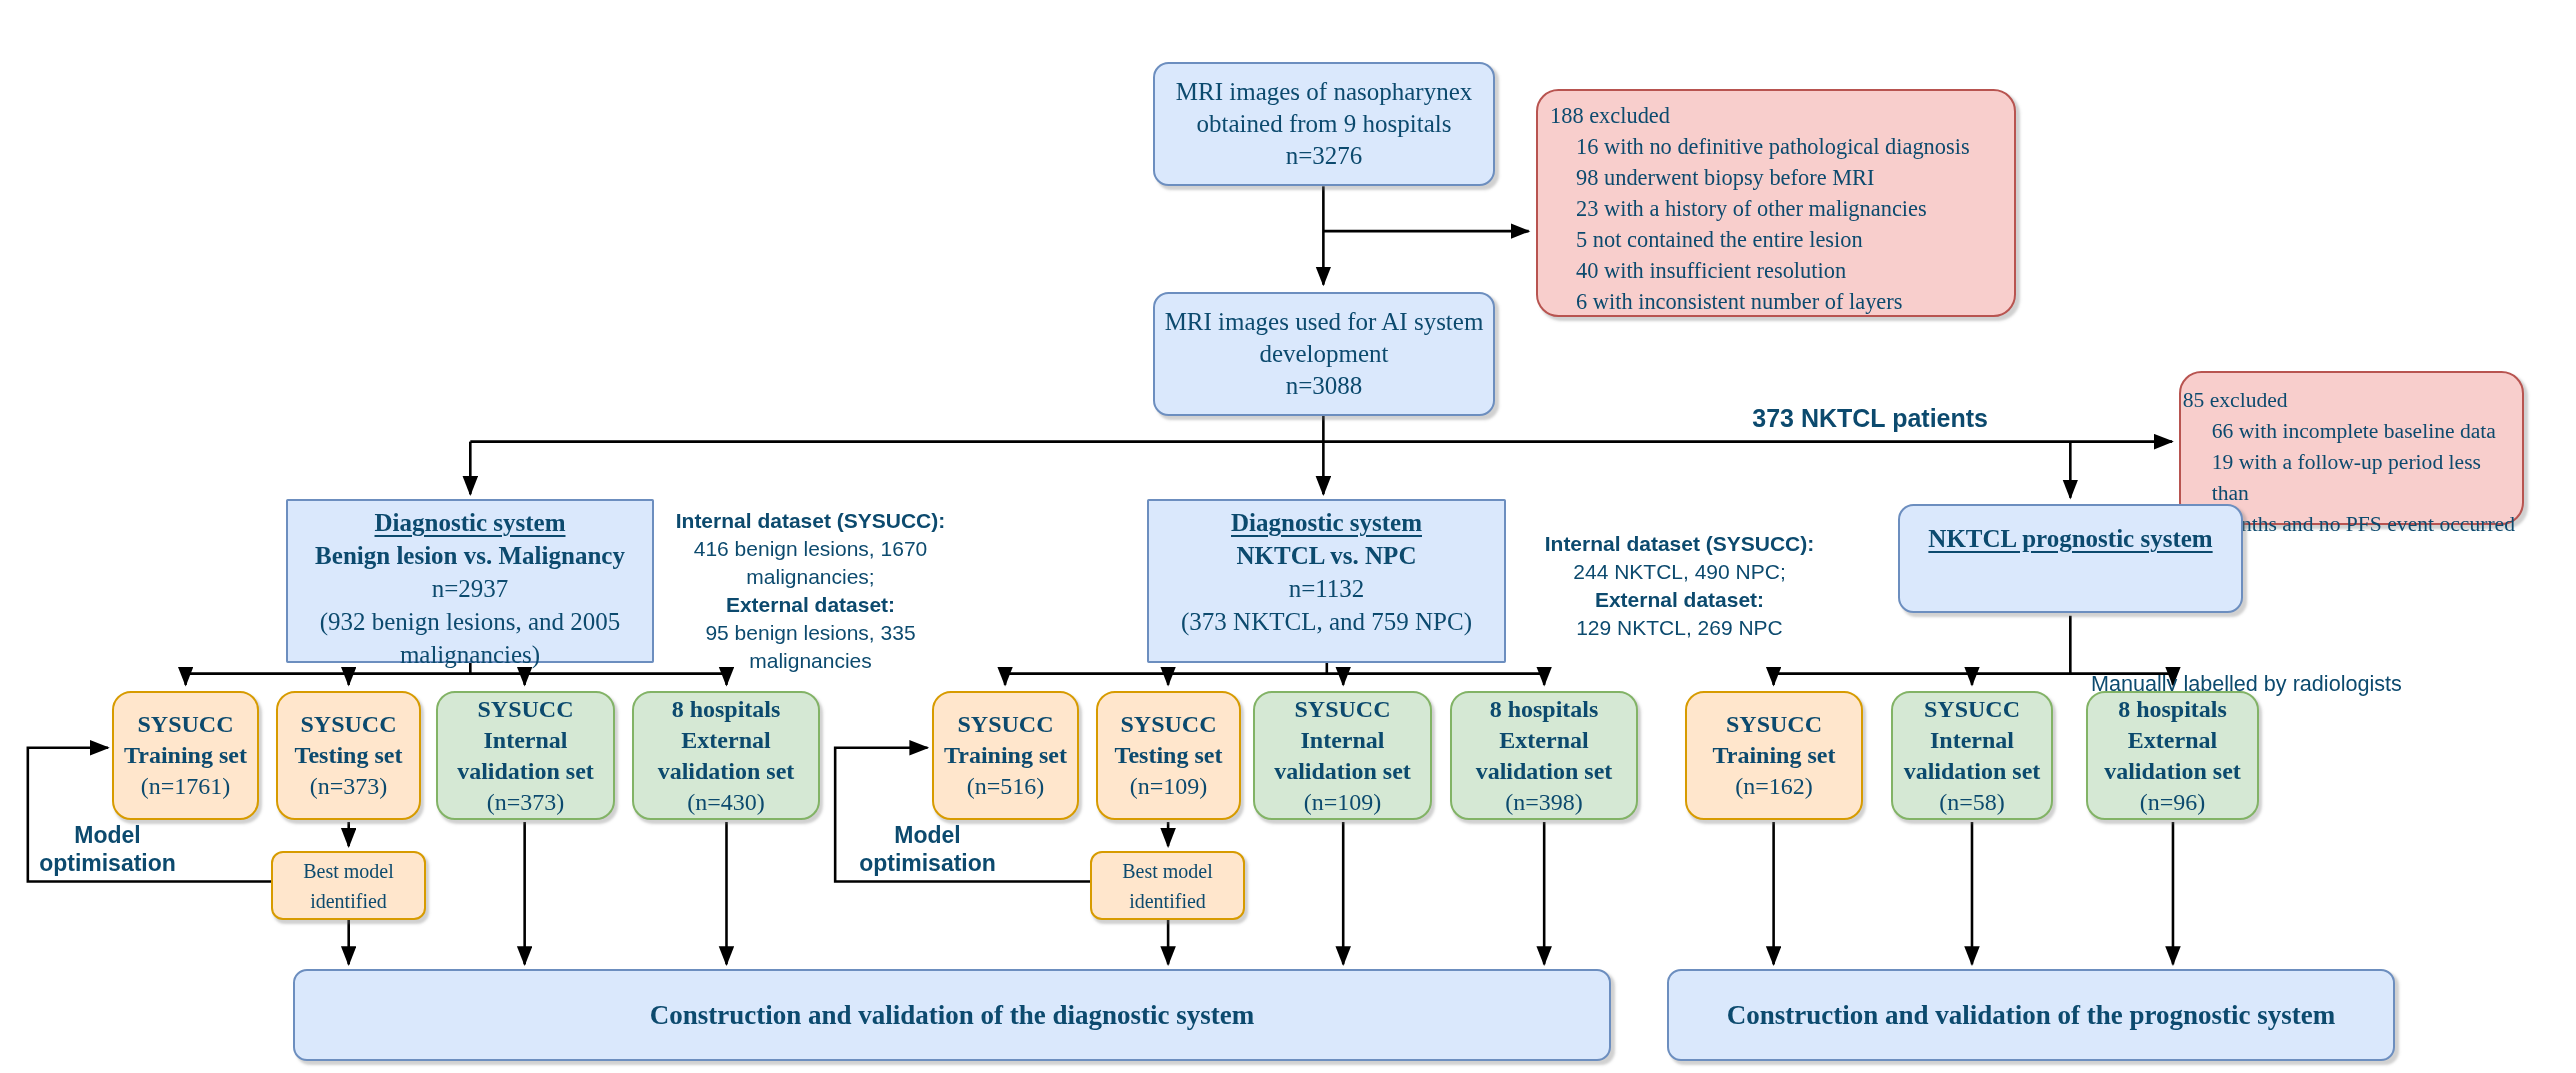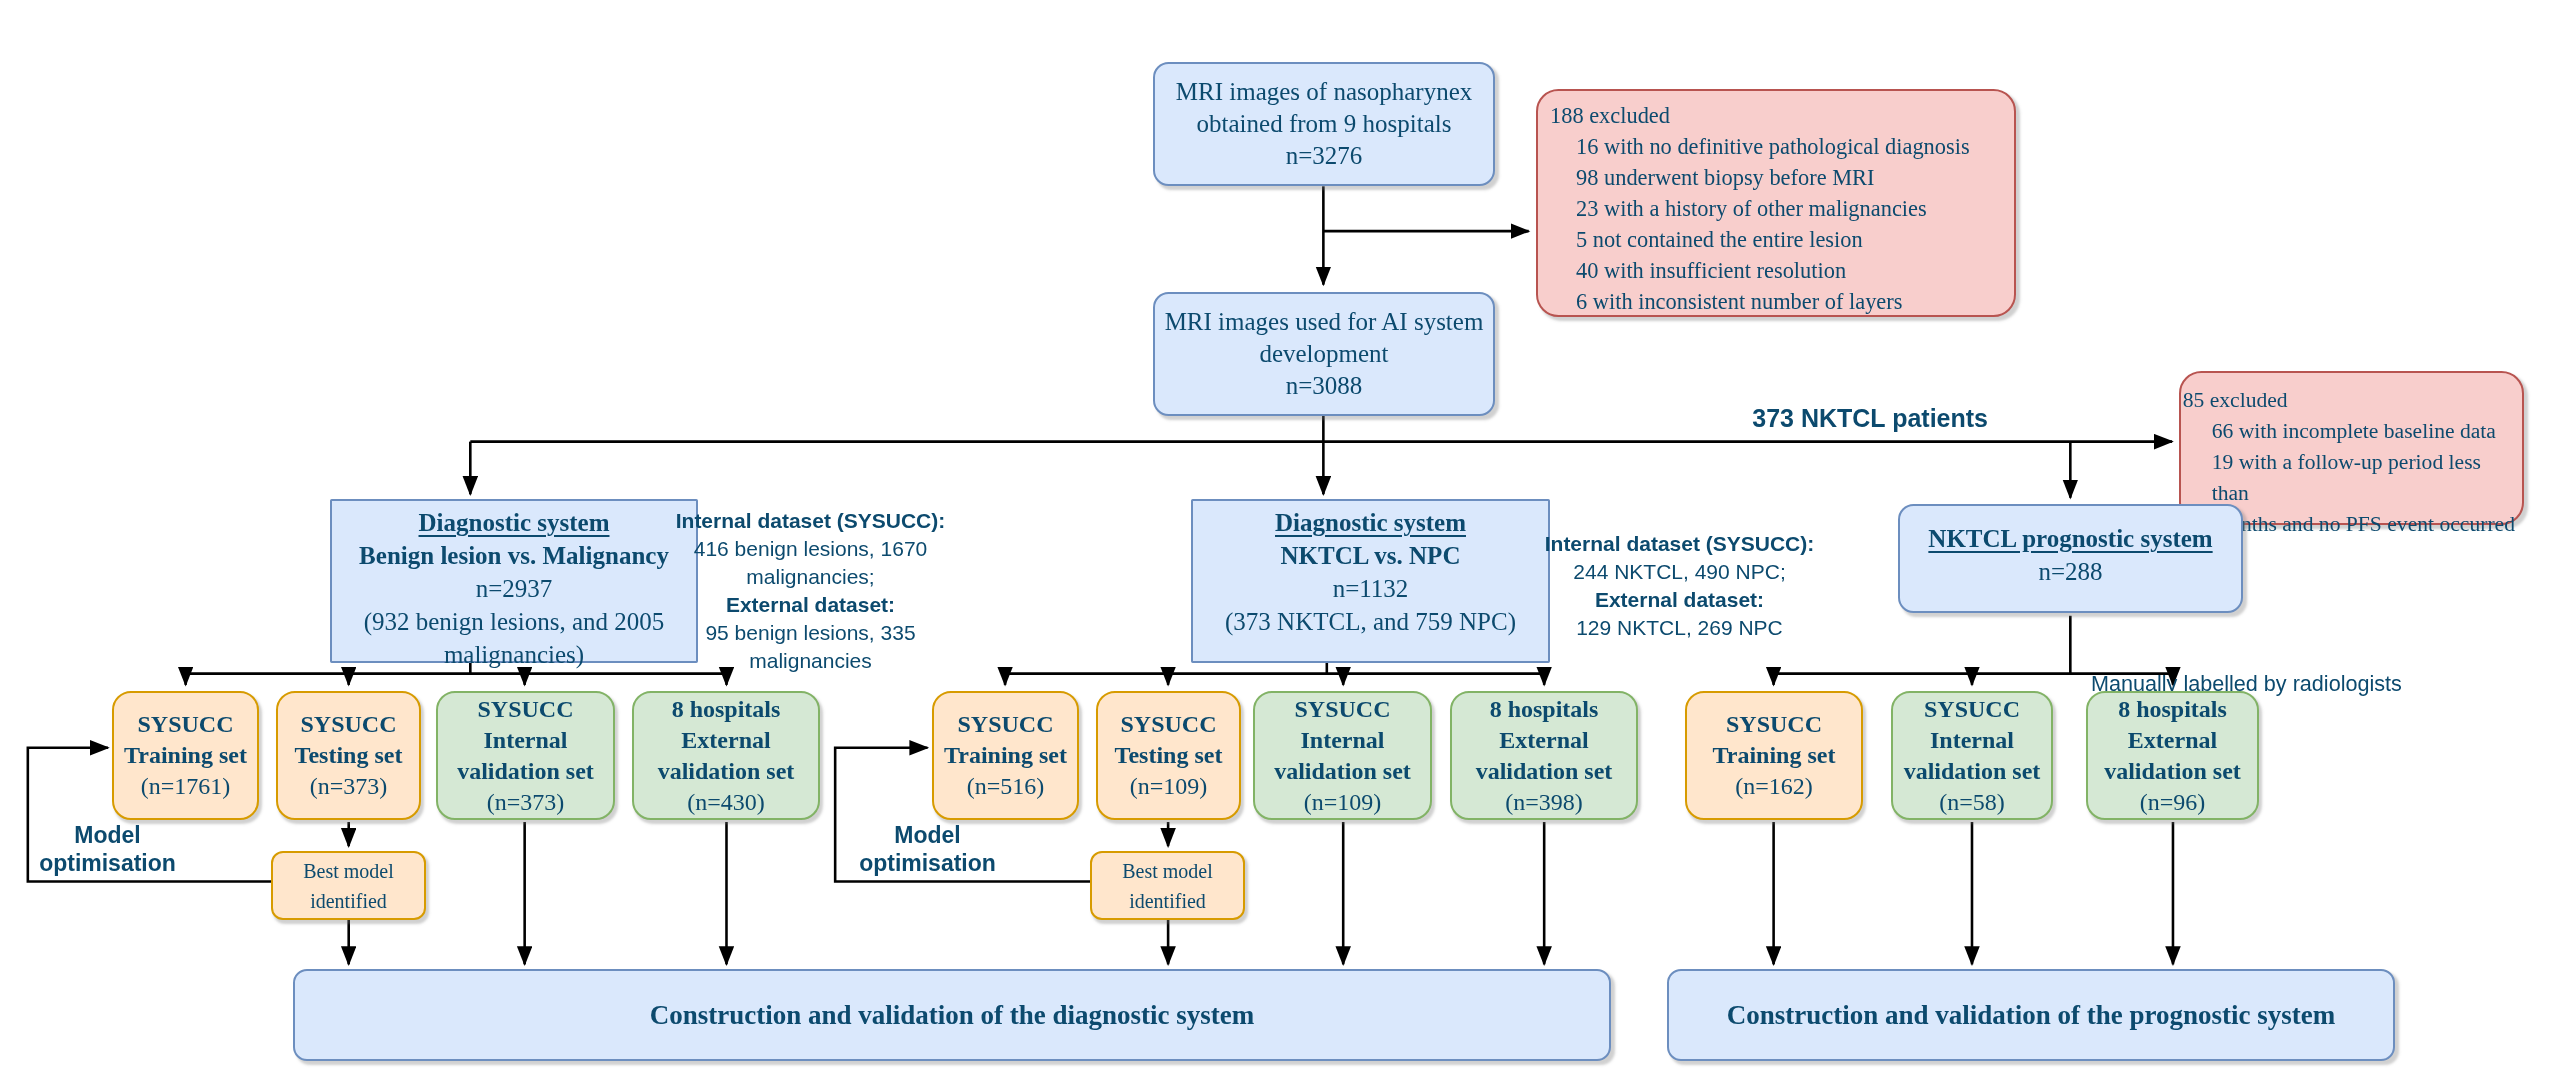--- a/index.html
+++ b/index.html
@@ -2,21 +2,21 @@
 <html style="font-size:14px"><head>
 <meta charset="utf-8">
 <style>
   html,body{margin:0;padding:0;background:#ffffff;}
   #canvas{position:relative;width:2576px;height:1073px;background:#ffffff;overflow:hidden;
           font-family:"Liberation Serif", serif;color:#0c4a6e;}
   svg.wires{position:absolute;left:0;top:0;width:2576px;height:1073px;}
   .node{position:absolute;box-sizing:border-box;text-align:center;}
   .blue-round{background:#dae8fc;border:2.2px solid #6c8ebf;border-radius:15.5px;
               box-shadow:3.5px 3.5px 2.6px rgba(120,120,120,0.35);}
-  .blue-square{background:#dae8fc;border:2.6px solid #6c8ebf;border-radius:1.7px;margin-left:44px;}
+  .blue-square{background:#dae8fc;border:2.6px solid #6c8ebf;border-radius:1.7px;}
   .red-round{background:#f8cecc;border:2.2px solid #b85450;border-radius:22.4px;
              box-shadow:3.5px 3.5px 2.6px rgba(120,120,120,0.35);text-align:left;}
   .orange-round{background:#ffe6cc;border:2.2px solid #d79b00;border-radius:19px;
                 box-shadow:2.6px 3.5px 2.6px rgba(120,120,120,0.35);}
   .green-round{background:#d5e8d4;border:2.2px solid #82b366;border-radius:19px;
                box-shadow:2.6px 3.5px 2.6px rgba(120,120,120,0.35);}
   .wide{background:#dae8fc;border:2.2px solid #6c8ebf;border-radius:14px;
         box-shadow:3.5px 3.5px 2.6px rgba(120,120,120,0.35);
         display:flex;align-items:center;justify-content:center;
         font-weight:bold;font-size:27px;}
@@ -153,21 +153,20 @@
   </div>
   <div class="side-text" style="left:1524px;top:530px;width:311px;">
     <div class="side-h">Internal dataset (SYSUCC):</div>
     <div>244 NKTCL, 490 NPC;</div>
     <div class="side-h">External dataset:</div>
     <div>129 NKTCL, 269 NPC</div>
   </div>
 
   <div class="node blue-round branch-box" style="left:1898px;top:504px;width:345px;height:109px;padding-top:15.5px;">
     <div class="b-title">NKTCL prognostic system</div>
-    <div>n=288</div>
   </div>
   <div class="manual-label">Manually labelled by radiologists</div>
 
   <div class="node orange-round set-box" style="left:112px;top:691px;width:147px;height:129px;">
     <div class="set-label">SYSUCC
 Training set</div>
     <div class="set-n">(n=1761)</div>
   </div>
   <div class="node orange-round set-box" style="left:276px;top:691px;width:145px;height:129px;">
     <div class="set-label">SYSUCC

